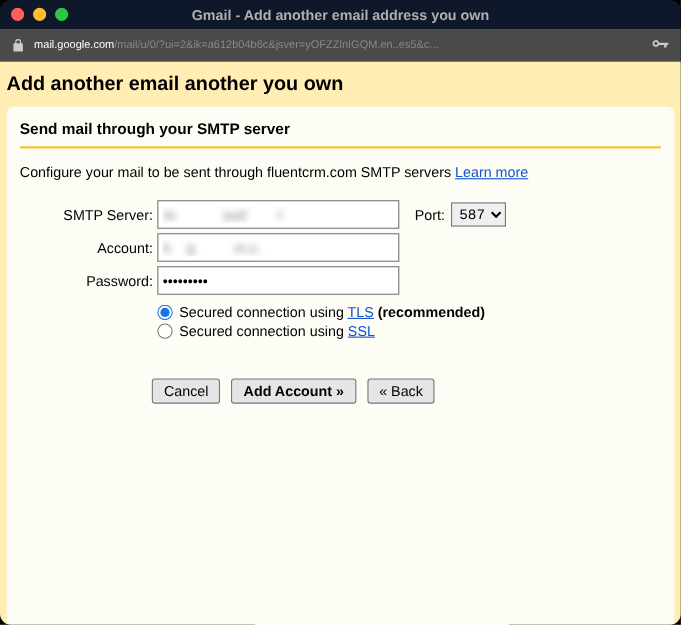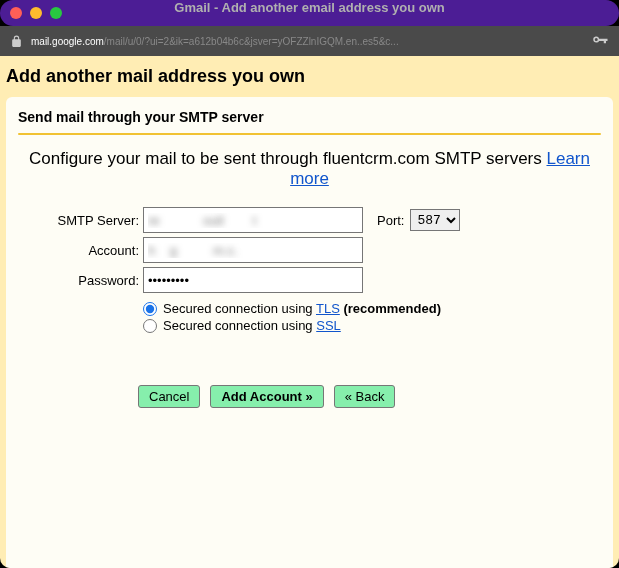--- a/index.html
+++ b/index.html
@@ -13,25 +13,25 @@
   .window {
     width: 619px;
     height: 568px;
     background: #000;
     border-radius: 10px;
     overflow: hidden;
     position: relative;
   }
   .titlebar {
     height: 26px;
-    background: #4c1d95;
-    display: flex;
+    background: #0f172a;
+    display: flex;
+    align-items: center;
     padding: 0 10px;
     position: relative;
-    border-radius: 13px;
   }
   .traffic-lights {
     display: flex;
     gap: 8px;
     position: absolute;
     left: 10px;
     top: 50%;
     transform: translateY(-50%);
   }
   .traffic-light {
@@ -92,23 +92,22 @@
     font-weight: bold;
     padding-bottom: 8px;
   }
   .divider {
     height: 2px;
     background: #f1c232;
     margin-bottom: 14px;
     border-radius: 1px;
   }
   .instruction {
-    font-size: 17px;
+    font-size: 13px;
     margin-bottom: 18px;
-    text-align: center;
   }
   .link {
     color: #1155cc;
     text-decoration: underline;
     cursor: pointer;
   }
   .form-row {
     display: flex;
     align-items: center;
     margin-bottom: 4px;
@@ -163,27 +162,26 @@
   }
   .bold { font-weight: bold; }
   .button-row {
     margin-top: 36px;
     margin-left: 120px;
     display: flex;
     gap: 10px;
   }
   .btn {
     border: 1px solid #767676;
-    background: #86efac;
+    background: #e5e5e5;
     padding: 3px 10px;
     font-size: 13px;
     border-radius: 3px;
     cursor: pointer;
     font-family: inherit;
-    margin-top: 16px;
   }
   .btn-primary {
     font-weight: bold;
   }
   .blur {
     color: transparent;
     text-shadow: 0 0 6px rgba(0,0,0,0.5);
     user-select: none;
   }
 </style>
@@ -213,21 +211,21 @@
       </span>
     </div>
     <span class="key-icon">
       <svg width="18" height="18" viewBox="0 0 24 24" fill="#ccc">
           <path d="M7 14a4 4 0 1 1 3.87-5H22v3h-2v3h-3v-3h-6.13A4 4 0 0 1 7 14zm0-2a2 2 0 1 0 0-4 2 2 0 0 0 0 4z"></path>
         </svg>
     </span>
   </div>
 
   <div class="content">
-    <div class="page-header">Add another mail address you own</div>
+    <div class="page-header">Add another email another you own</div>
 
     <div class="panel">
       <div class="panel-title">Send mail through your SMTP server</div>
       <div class="divider"></div>
 
       <div class="instruction">
         <span>Configure your mail to be sent through fluentcrm.com SMTP servers </span><a class="link">Learn more</a>
       </div>
 
       <div class="form-row">

